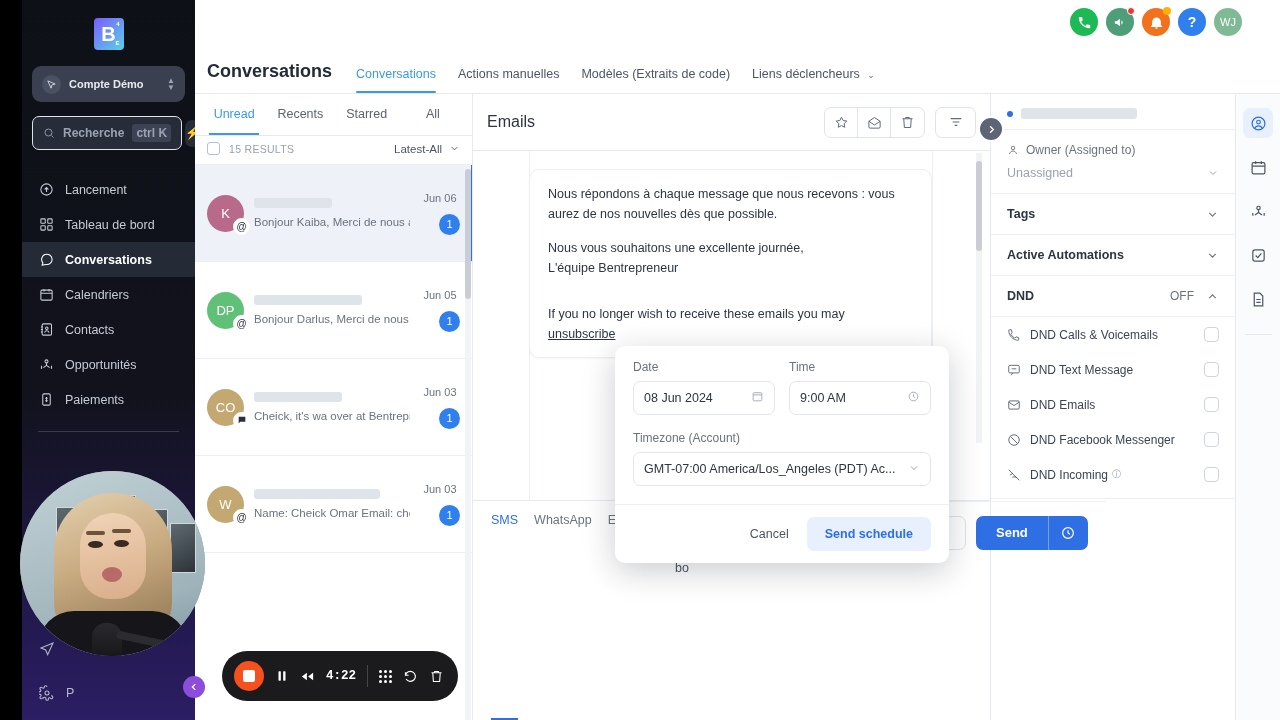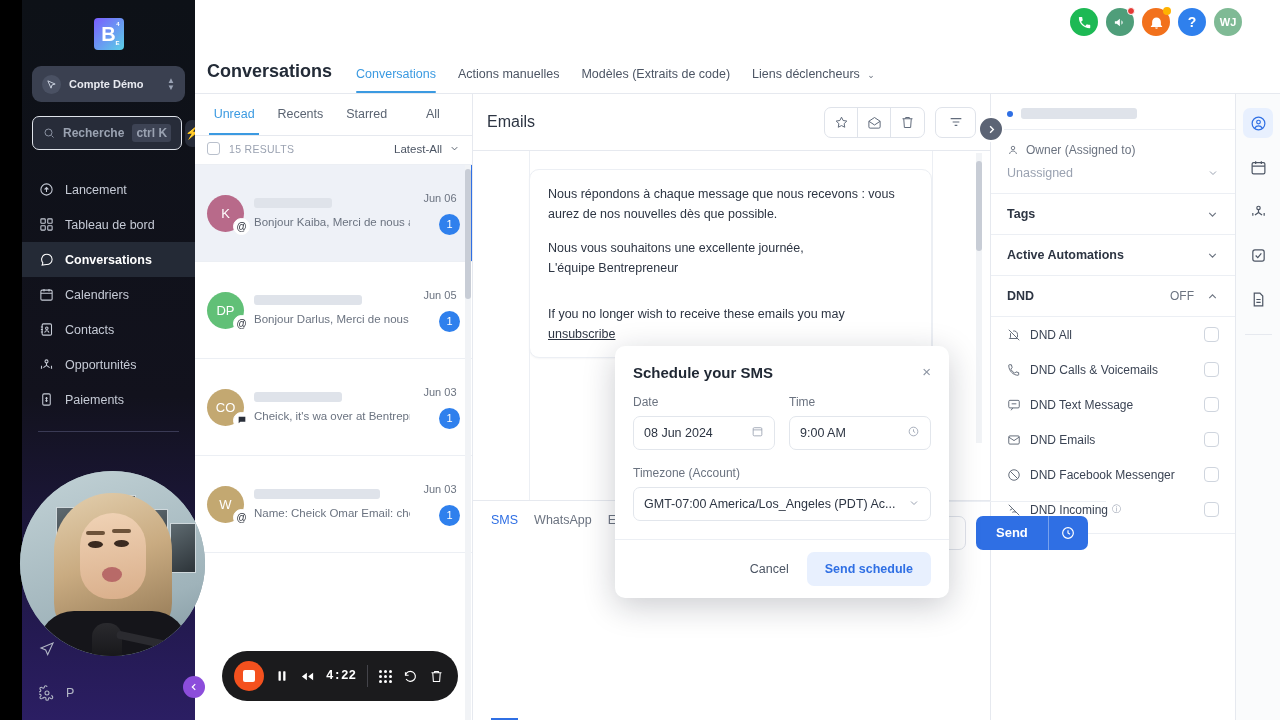--- a/index.html
+++ b/index.html
@@ -82,21 +82,21 @@
   .topbar { height: 44px; position: relative; background: #fff; }
   .topicons {
     position: absolute; right: 38px; top: 8px; display: flex; gap: 8px; align-items: center;
   }
   .tic { width: 28px; height: 28px; border-radius: 50%; display:flex;
     align-items:center; justify-content:center; color:#fff; position:relative; }
   .tic.green { background: #1db954; }
   .tic.megaphone { background: #4f9e7a; }
   .tic.bell { background: #f2711c; }
   .tic.help { background: #2f80ed; font-weight: 700; font-size: 14px; }
-  .tic.avatar { background: #7fba95; color: #fff; font-size: 11px; font-weight: 700; }
+  .tic.avatar { background: #7fba95; color: #fff; font-size: 11px; font-weight: 400; }
   .dot-red { position:absolute; top:-1px; right:-1px; width:8px; height:8px;
     border-radius:50%; background:#e53935; border:1.5px solid #fff; }
   .dot-orange { position:absolute; top:-1px; right:-1px; width:8px; height:8px;
     border-radius:50%; background:#ffb300; }
 
   
   .pagehead {
     height: 50px; display: flex; align-items: flex-end; gap: 0;
     padding: 0 0 0 12px; border-bottom: 1px solid #e6e9ef;
   }
@@ -724,27 +724,20 @@
           <span class="t">DND</span>
           <span class="off">OFF</span>
           <svg width="13" height="13" viewBox="0 0 24 24" fill="none" stroke="#6b7380" stroke-width="2">
               <path d="M6 15l6-6 6 6"></path>
             </svg>
         </div>
 
         <div>
           <div class="dnd-item">
             <svg width="14" height="14" viewBox="0 0 24 24" fill="none" stroke="#5b6472" stroke-width="1.6">
-              <path d="M18 16v-5a6 6 0 0 0-7.5-5.8M6 9v7l-2 2h14M3 3l18 18"></path>
-            </svg>
-            <span class="lbl">DND All</span>
-            <span class="toggle"></span>
-          </div>
-          <div class="dnd-item">
-            <svg width="14" height="14" viewBox="0 0 24 24" fill="none" stroke="#5b6472" stroke-width="1.6">
               <path d="M6.6 10.8c1.4 2.8 3.8 5.1 6.6 6.6l2.2-2.2 4.6 1.3V20c0 .6-.4 1-1 1C10.6 21 3 13.4 3 4c0-.6.4-1 1-1h3.5l1.3 4.6z"></path>
             </svg>
             <span class="lbl">DND Calls &amp; Voicemails</span>
             <span class="toggle"></span>
           </div>
           <div class="dnd-item">
             <svg width="14" height="14" viewBox="0 0 24 24" fill="none" stroke="#5b6472" stroke-width="1.6">
               <rect x="3" y="4" width="18" height="13" rx="2"></rect>
                 <path d="M7 21l3-4"></path>
                 <path d="M8 10h8"></path>
@@ -814,24 +807,20 @@
               <path d="M9 12h6M9 16h6"></path>
           </svg>
         </div>
         <div class="rail-sep"></div>
       </div>
 
     </div>
   </div>
 
   <div class="modal">
-    <div class="modal-head">
-      <div class="modal-title">Schedule your SMS</div>
-      <div class="modal-x">×</div>
-    </div>
     <div class="modal-body">
       <div class="fgrid">
         <div class="fg">
           <div class="flabel">Date</div>
           <div class="finput">
             <span class="v">08 Jun 2024</span>
             <span class="ic">
               <svg width="13" height="13" viewBox="0 0 24 24" fill="none" stroke="currentColor" stroke-width="1.6">
                 <rect x="4" y="5" width="16" height="15" rx="2"></rect>
                   <path d="M4 9h16"></path>

